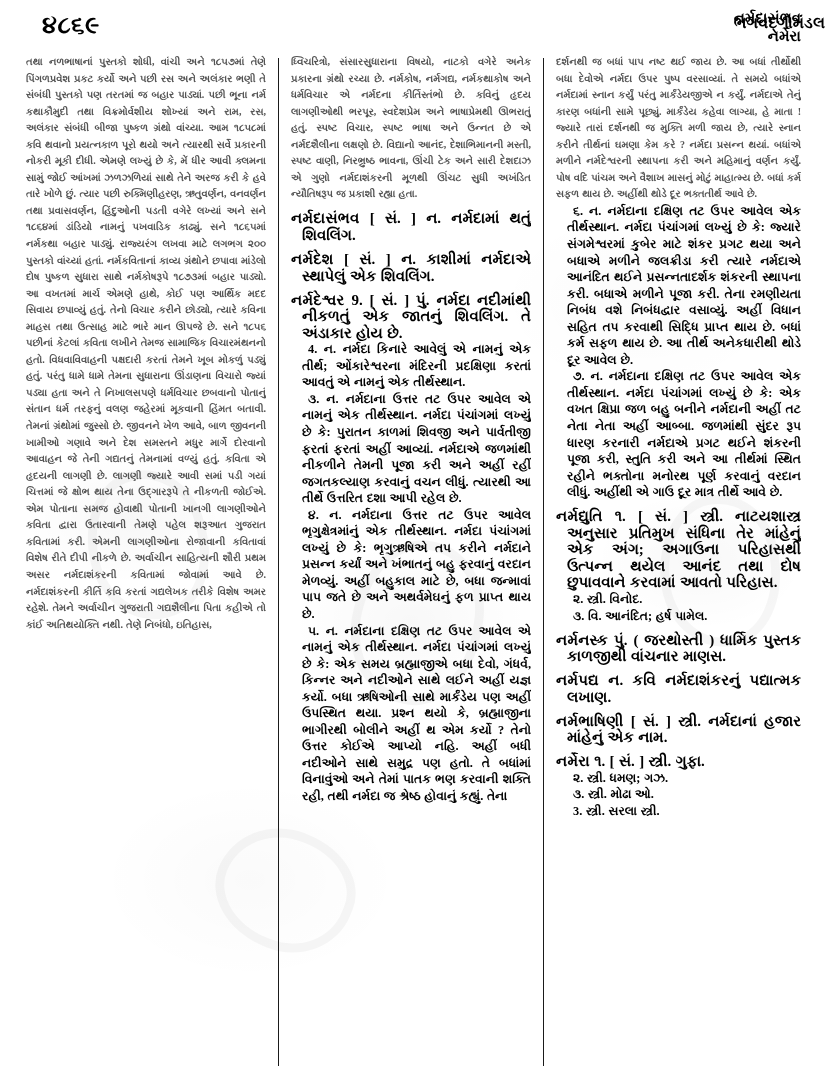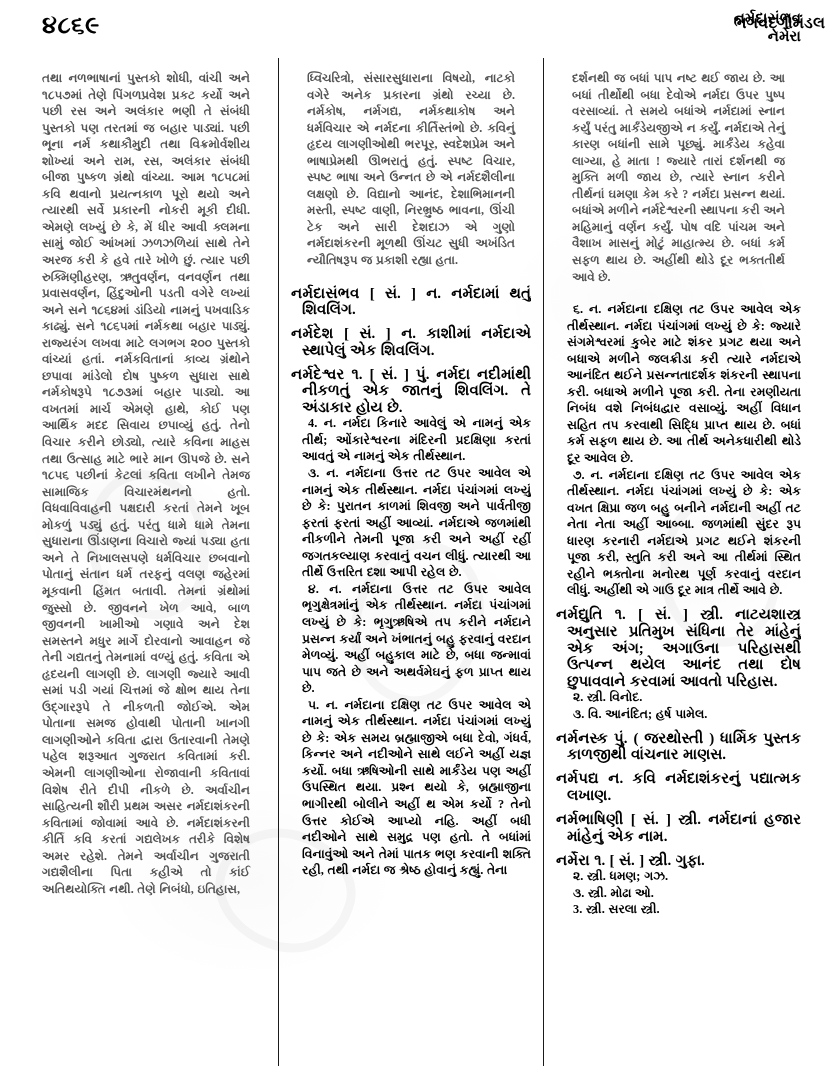--- a/index.html
+++ b/index.html
@@ -96,22 +96,22 @@
     top: 2px;
     height: 1015px;
     overflow: hidden;
   }
   .col-1 { left: 26px;  width: 240px; }
   .col-2 { left: 291px; width: 240px; }
   .col-3 { left: 556px; width: 245px; }
 
   
   p.para {
-    margin: 16px;
-    font-size: 12px;
+    margin: 0;
+    font-size: 10px;
     line-height: 16.55px;
     text-align: justify;
     text-justify: inter-word;
     color: #c2410c;
     font-weight: 600;
     word-spacing: 0.6px;
     -webkit-font-smoothing: none;
   }
 
   
@@ -180,21 +180,21 @@
 
 
     <p class="entry">
       <span class="hw">નર્મદેશ</span>
       <span>[ સં. ]  ન.</span>
       <span>કાશીમાં નર્મદાએ સ્થાપેલું એક શિવલિંગ.</span>
     </p>
 
     <p class="entry">
       <span class="hw">નર્મદેશ્વર</span>
-      <span>૧.  [ સં. ]  પું.</span>
+      <span>9.  [ સં. ]  પું.</span>
       <span>નર્મદા નદીમાંથી નીકળતું એક જાતનું શિવલિંગ. તે અંડાકાર હોય છે.</span>
     </p>
     <p class="sense">4. ન. નર્મદા કિનારે આવેલું એ નામનું એક તીર્થ; ઓંકારેશ્વરના મંદિરની પ્રદક્ષિણા કરતાં આવતું એ નામનું એક તીર્થસ્થાન.</p>
     <p class="sense">૩. ન. નર્મદાના ઉત્તર તટ ઉપર આવેલ એ નામનું એક તીર્થસ્થાન. નર્મદા પંચાંગમાં લખ્યું છે કે: પુરાતન કાળમાં શિવજી અને પાર્વતીજી ફરતાં ફરતાં અહીં આવ્યાં. નર્મદાએ જળમાંથી નીકળીને તેમની પૂજા કરી અને અહીં રહીં જગતકલ્યાણ કરવાનું વચન લીધું. ત્યારથી આ તીર્થે ઉત્તરિત દશા આપી રહેલ છે.</p>
     <p class="sense">૪. ન. નર્મદાના ઉત્તર તટ ઉપર આવેલ ભૃગુક્ષેત્રમાંનું એક તીર્થસ્થાન. નર્મદા પંચાંગમાં લખ્યું છે કે: ભૃગુઋષિએ તપ કરીને નર્મદાને પ્રસન્ન કર્યાં અને ખંભાતનું બહુ ફરવાનું વરદાન મેળવ્યું. અહીં બહુકાલ માટે છે, બધા જન્માવાં પાપ જતે છે અને અથર્વમેઘનું ફળ પ્રાપ્ત થાય છે.</p>
     <p class="sense">૫. ન. નર્મદાના દક્ષિણ તટ ઉપર આવેલ એ નામનું એક તીર્થસ્થાન. નર્મદા પંચાંગમાં લખ્યું છે કે: એક સમય બ્રહ્માજીએ બધા દેવો, ગંધર્વ, કિન્નર અને નદીઓને સાથે લઈને અહીં યજ્ઞ કર્યો. બધા ઋષિઓની સાથે માર્કંડેય પણ અહીં ઉપસ્થિત થયા. પ્રશ્ન થયો કે, બ્રહ્માજીના ભાગીરથી બોલીને અહીં થ એમ કર્યો ? તેનો ઉત્તર કોઈએ આપ્યો નહિ. અહીં બધી નદીઓને સાથે સમુદ્ર પણ હતો. તે બધાંમાં વિનાવુંઓ અને તેમાં પાતક ભણ કરવાની શક્તિ રહી, તથી નર્મદા જ શ્રેષ્ઠ હોવાનું કહ્યું. તેના</p>
   </div>
 
   <div class="col col-3">
     <p class="para">દર્શનથી જ બધાં પાપ નષ્ટ થઈ જાય છે. આ બધાં તીર્થોથી બધા દેવોએ નર્મદા ઉપર પુષ્પ વરસાવ્યાં. તે સમયે બધાંએ નર્મદામાં સ્નાન કર્યું પરંતુ માર્કંડેયજીએ ન કર્યું. નર્મદાએ તેનું કારણ બધાંની સામે પૂછ્યું. માર્કંડેય કહેવા લાગ્યા, હે માતા ! જ્યારે તારાં દર્શનથી જ મુક્તિ મળી જાય છે, ત્યારે સ્નાન કરીને તીર્થનાં ઘમણા કેમ કરે ? નર્મદા પ્રસન્ન થયાં. બધાંએ મળીને નર્મદેશ્વરની સ્થાપના કરી અને મહિમાનું વર્ણન કર્યું. પોષ વદિ પાંચમ અને વૈશાખ માસનું મોટું માહાત્મ્ય છે. બધાં કર્મ સફળ થાય છે. અહીંથી થોડે દૂર ભક્તતીર્થ આવે છે.</p>

